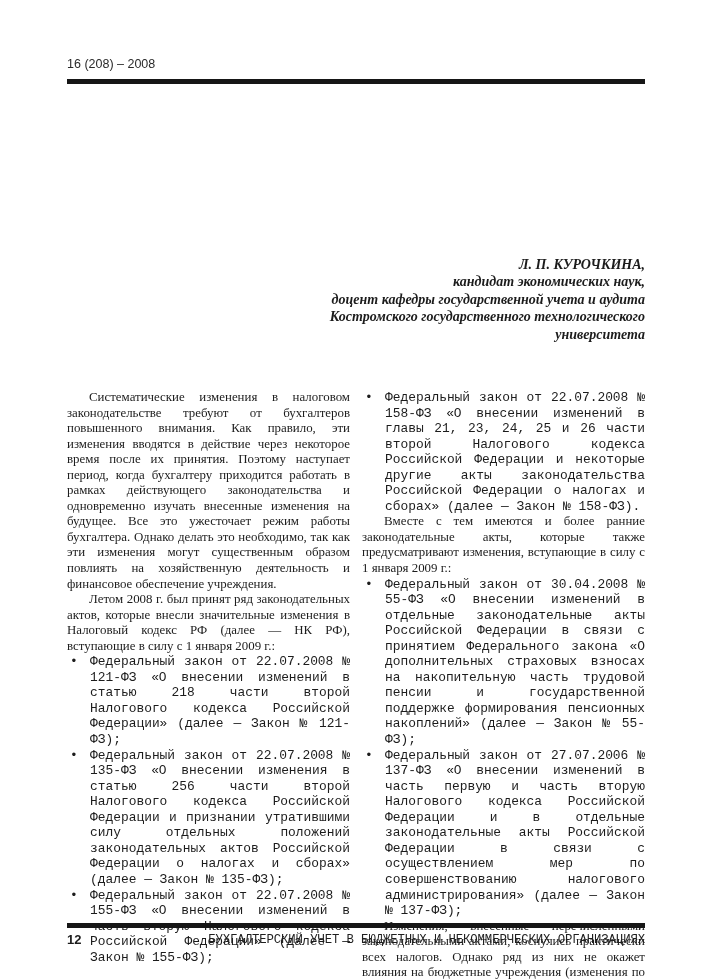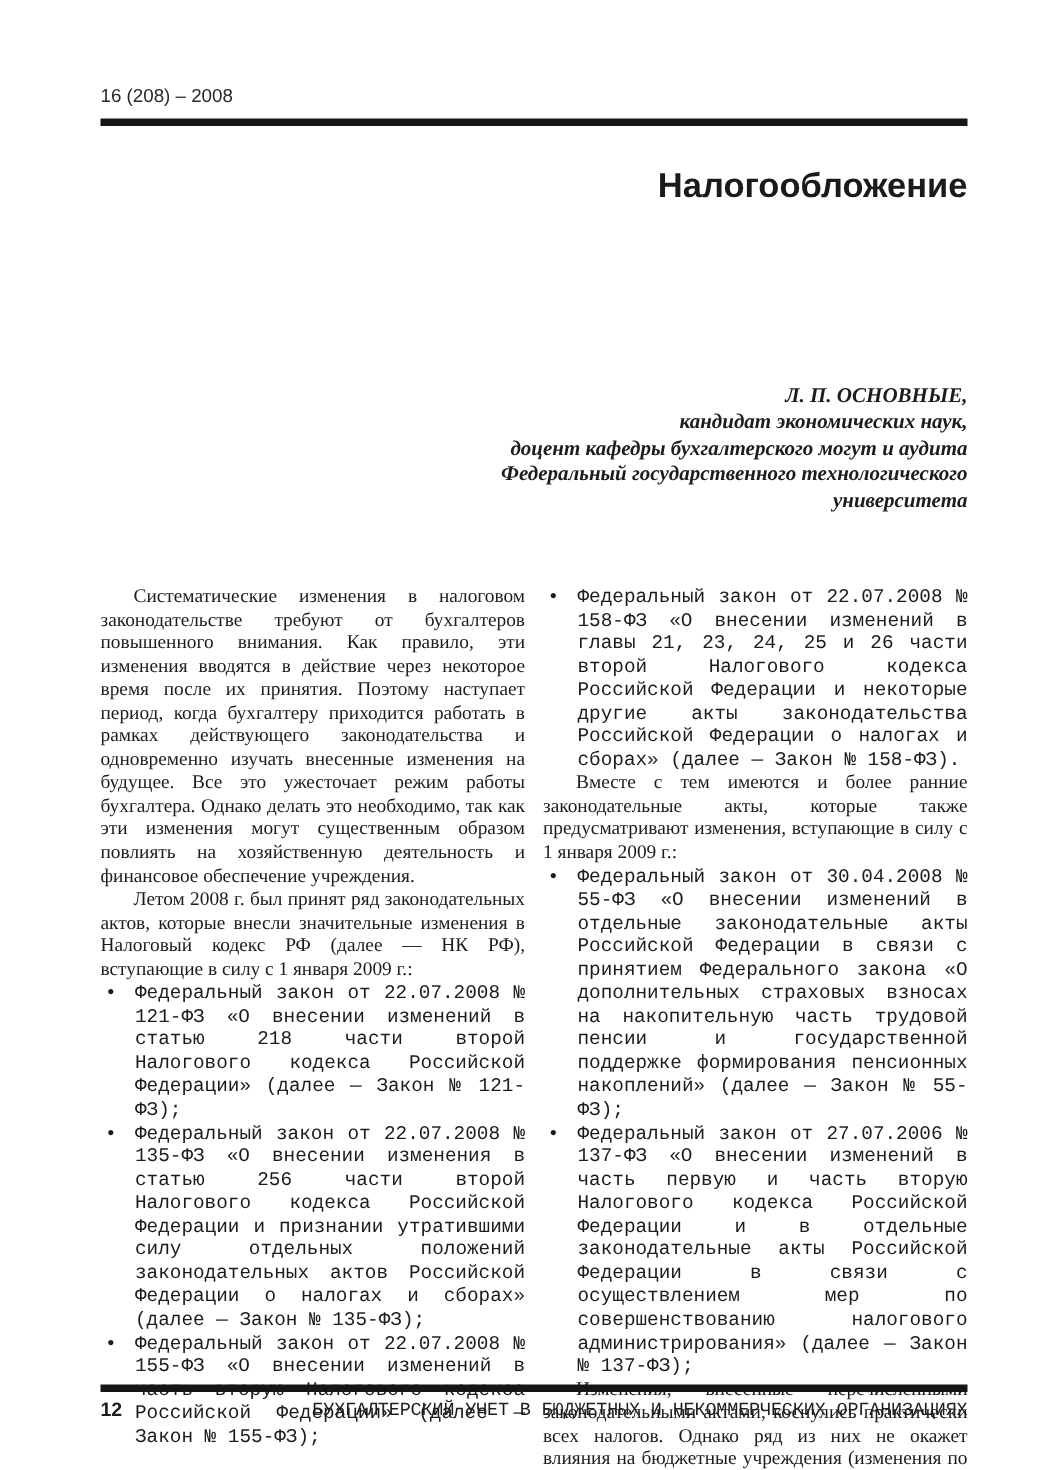--- a/index.html
+++ b/index.html
@@ -78,28 +78,27 @@
   }
 </style>
 </head>
 <body>
 
 <div class="page">
 
   <div class="issue-line">16 (208) – 2008</div>
   <div class="header-rule"></div>
 
-  <div class="section-heading">Налогообложение</div>
 
 
   <div class="author-block">
-    <div>Л. П. ОСНОВНЫЕ,</div>
+    <div>Л. П. КУРОЧКИНА,</div>
     <div>кандидат экономических наук,</div>
-    <div>доцент кафедры бухгалтерского могут и аудита</div>
-    <div>Федеральный государственного технологического</div>
+    <div>доцент кафедры государственной учета и аудита</div>
+    <div>Костромского государственного технологического</div>
     <div>университета</div>
   </div>
 
   <div class="columns">
     <div class="column">
         <p class="para">Систематические изменения в налоговом законодательстве требуют от бухгалтеров повышенного внимания. Как правило, эти изменения вводятся в действие через некоторое время после их принятия. Поэтому наступает период, когда бухгалтеру приходится работать в рамках действующего законодательства и одновременно изучать внесенные изменения на будущее. Все это ужесточает режим работы бухгалтера. Однако делать это необходимо, так как эти изменения могут существенным образом повлиять на хозяйственную деятельность и финансовое обеспечение учреждения.</p>
         <p class="para">Летом 2008 г. был принят ряд законодательных актов, которые внесли значительные изменения в Налоговый кодекс РФ (далее — НК РФ), вступающие в силу с 1 января 2009 г.:</p>
         <ul class="bullet-list">
           <li>Федеральный закон от 22.07.2008 № 121-ФЗ «О внесении изменений в статью 218 части второй Налогового кодекса Российской Федерации» (далее — Закон № 121-ФЗ);</li>
           <li>Федеральный закон от 22.07.2008 № 135-ФЗ «О внесении изменения в статью 256 части второй Налогового кодекса Российской Федерации и признании утратившими силу отдельных положений законодательных актов Российской Федерации о налогах и сборах» (далее — Закон № 135-ФЗ);</li>

